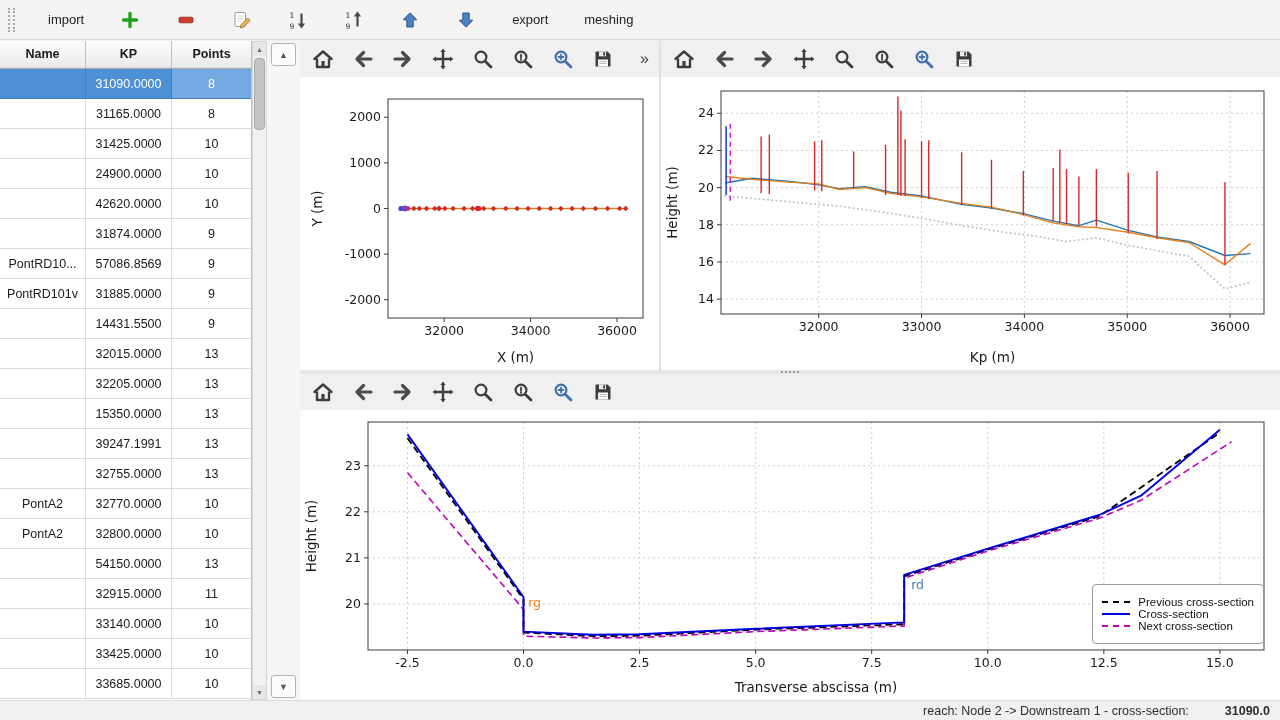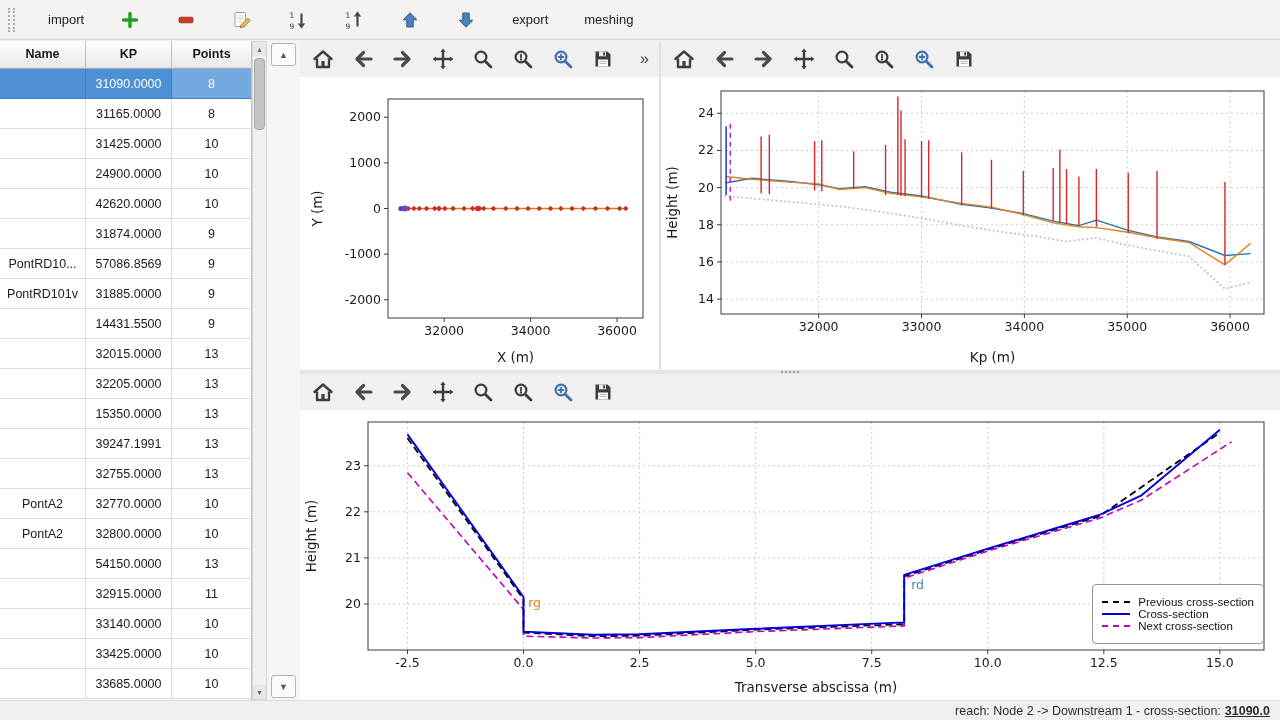--- a/index.html
+++ b/index.html
@@ -59,22 +59,22 @@
   svg text { font-family: "DejaVu Sans", sans-serif; }
 
   .legend { position: absolute; right: 16px; bottom: 56px; background: #fff; border: 1px solid #999;
     border-radius: 4px; padding: 11px 9px; display: flex; flex-direction: column; }
   .legend-row { display: flex; align-items: center; gap: 8px; }
   .legend-sample { width: 28px; height: 0; border-top: 2px solid #000; }
   .legend-label { font-size: 11.5px; color: #111; }
 
   
   .status-bar { position: absolute; left: 0; top: 700px; width: 1280px; height: 20px; background: #f0f0f0;
-    border-top: 1px solid #dcdcdc; display: flex; align-items: center; justify-content: flex-end; padding-right: 10px; font-size: 12.5px; color: #2d2d2d; }
-  .status-bar .bold { font-weight: bold; margin-left: 4px; text-decoration: underline; }
+    border-top: 1px solid #dcdcdc; display: flex; align-items: center; justify-content: flex-end; padding-right: 10px; font-size: 12.5px; color: #2d2d2d; gap: 32px; }
+  .status-bar .bold { font-weight: bold; margin-left: 4px; }
 </style>
 </head>
 <body>
 
 <div class="app">
 
   <div class="top-toolbar">
     <div class="grip"></div>
     <button class="tbtn">import</button>
     <button class="tbtn">

